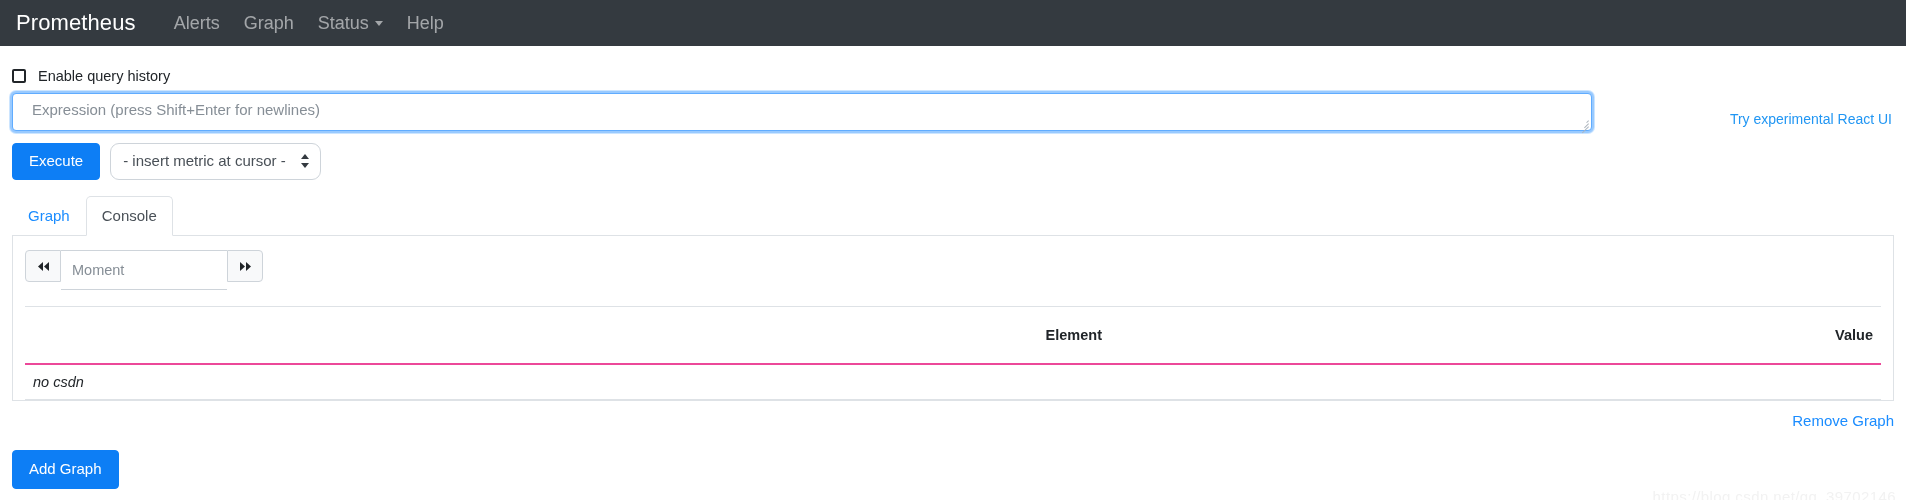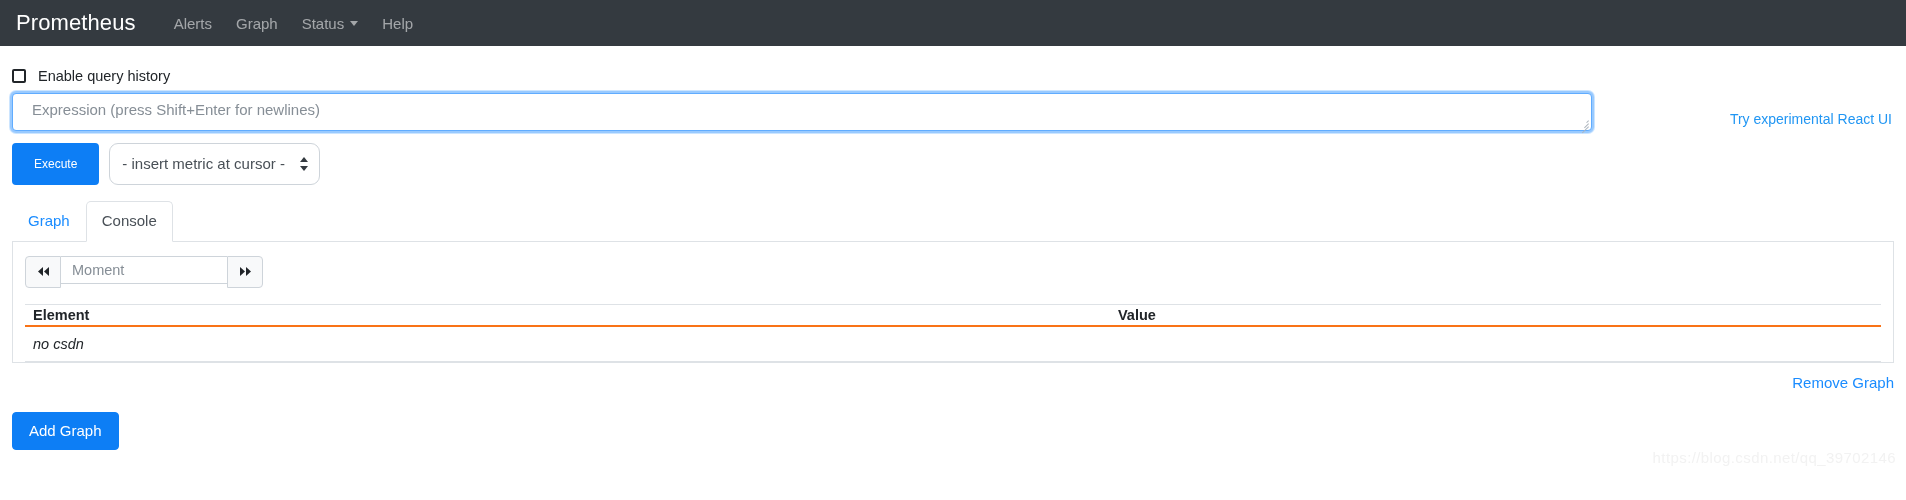--- a/index.html
+++ b/index.html
@@ -32,21 +32,21 @@
     letter-spacing: 0.1px;
     cursor: pointer;
   }
   .nav-links {
     display: flex;
     align-items: center;
     gap: 0px;
   }
   .nav-link {
     color: rgba(255,255,255,0.55);
-    font-size: 15px;
+    font-size: 18px;
     padding: 4px 12px;
     cursor: pointer;
     text-decoration: none;
     white-space: nowrap;
     text-align: center;
   }
   .nav-dropdown {
     display: inline-flex;
     align-items: center;
     gap: 6px;
@@ -148,24 +148,24 @@
   
   .exec-row {
     margin-top: 12px;
     display: flex;
     align-items: stretch;
     gap: 10px;
   }
   .btn-execute {
     background: #007bff;
     background: #0d7ef5;
-    border: 6px solid #f9a8d4;
+    border: 1px solid #f9a8d4;
     border-color: #0d7ef5;
     color: #fff;
-    font-size: 12px;
+    font-size: 15px;
     font-family: "Liberation Sans", sans-serif;
     padding: 6px 16px;
     border-radius: 4px;
     cursor: pointer;
     line-height: 1.5;
   }
   .metric-select {
     -webkit-appearance: none;
     -moz-appearance: none;
     appearance: none;
@@ -257,46 +257,46 @@
     align-items: center;
     justify-content: center;
     cursor: pointer;
     font-size: 13px;
     padding: 0;
   }
   .nav-btn.left { border-radius: 4px 0 0 4px; }
   .nav-btn.right { border-radius: 0 4px 4px 0; }
   .moment-input {
     width: 166px;
-    height: 28px;
+    height: 40px;
     border: 1px solid #ced4da;
     border-left: none;
     border-right: none;
     padding: 8px 11px;
     font-family: "Liberation Sans", sans-serif;
     font-size: 14.5px;
     color: #495057;
     outline: none;
     background: #fff;
   }
   .moment-input::placeholder { color: #868e96; }
 
   
   .rtable {
     width: 100%;
     border-collapse: collapse;
     font-size: 14.5px;
   }
   .rtable th {
-    text-align: left;
+    text-align: right;
     font-weight: bold;
     color: #212529;
-    padding: 2px 8px;
+    padding: 20px 8px;
     border-top: 1px solid #dee2e6;
-    border-bottom: 2px solid #f97316;
+    border-bottom: 2px solid #ec4899;
     font-size: 14.5px;
   }
   .rtable th.col-element { width: 1085px; }
   .rtable td {
     padding: 9px 8px;
     font-style: italic;
     color: #212529;
     border-bottom: 1px solid #dee2e6;
   }
 

